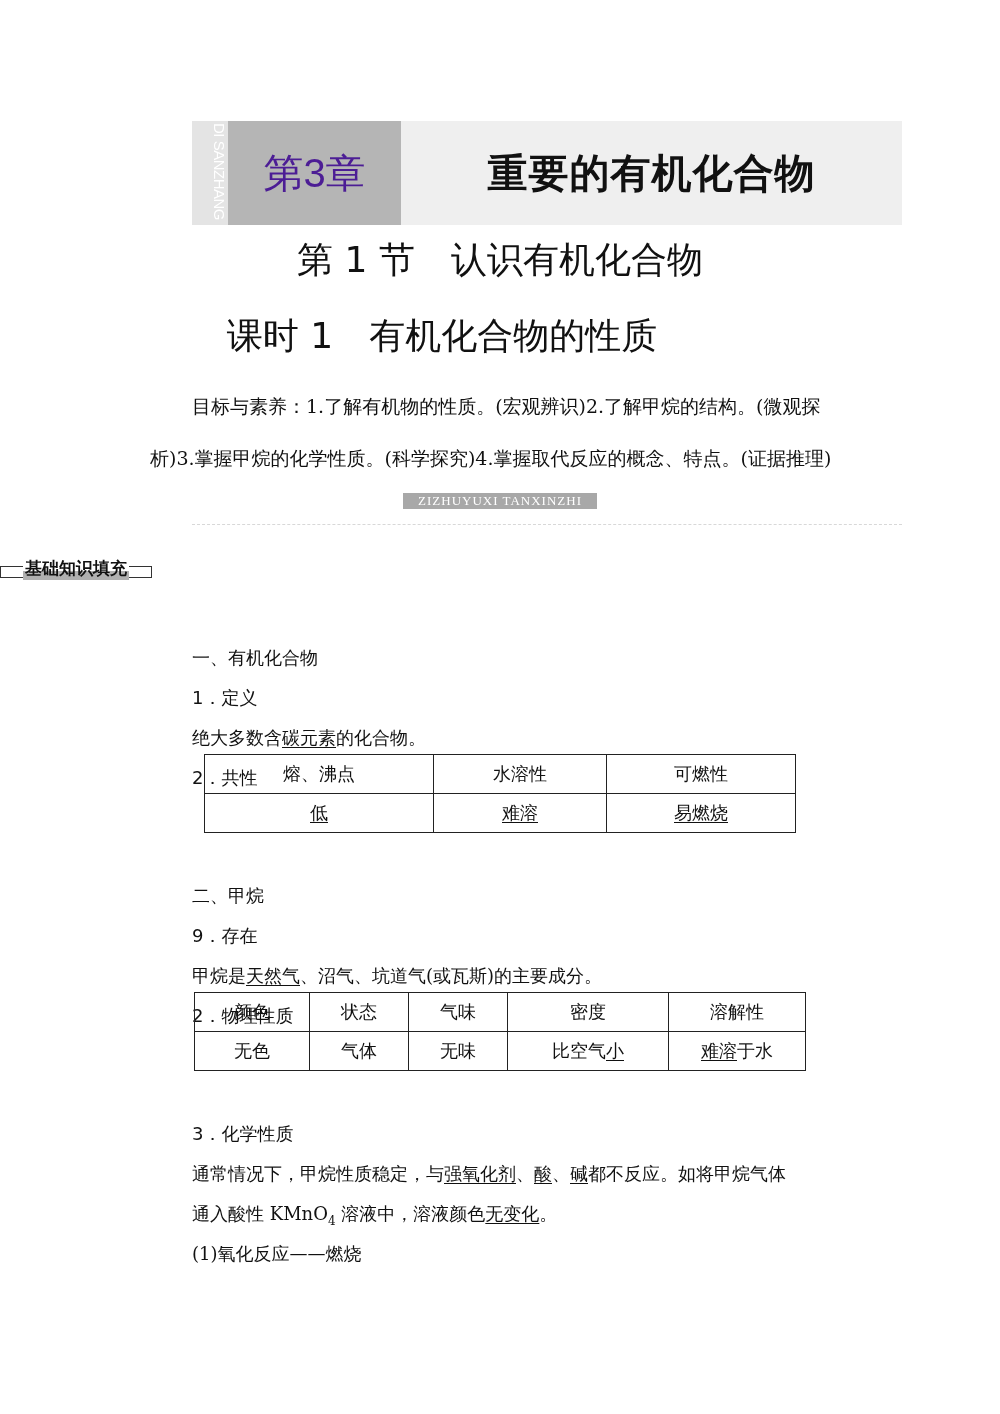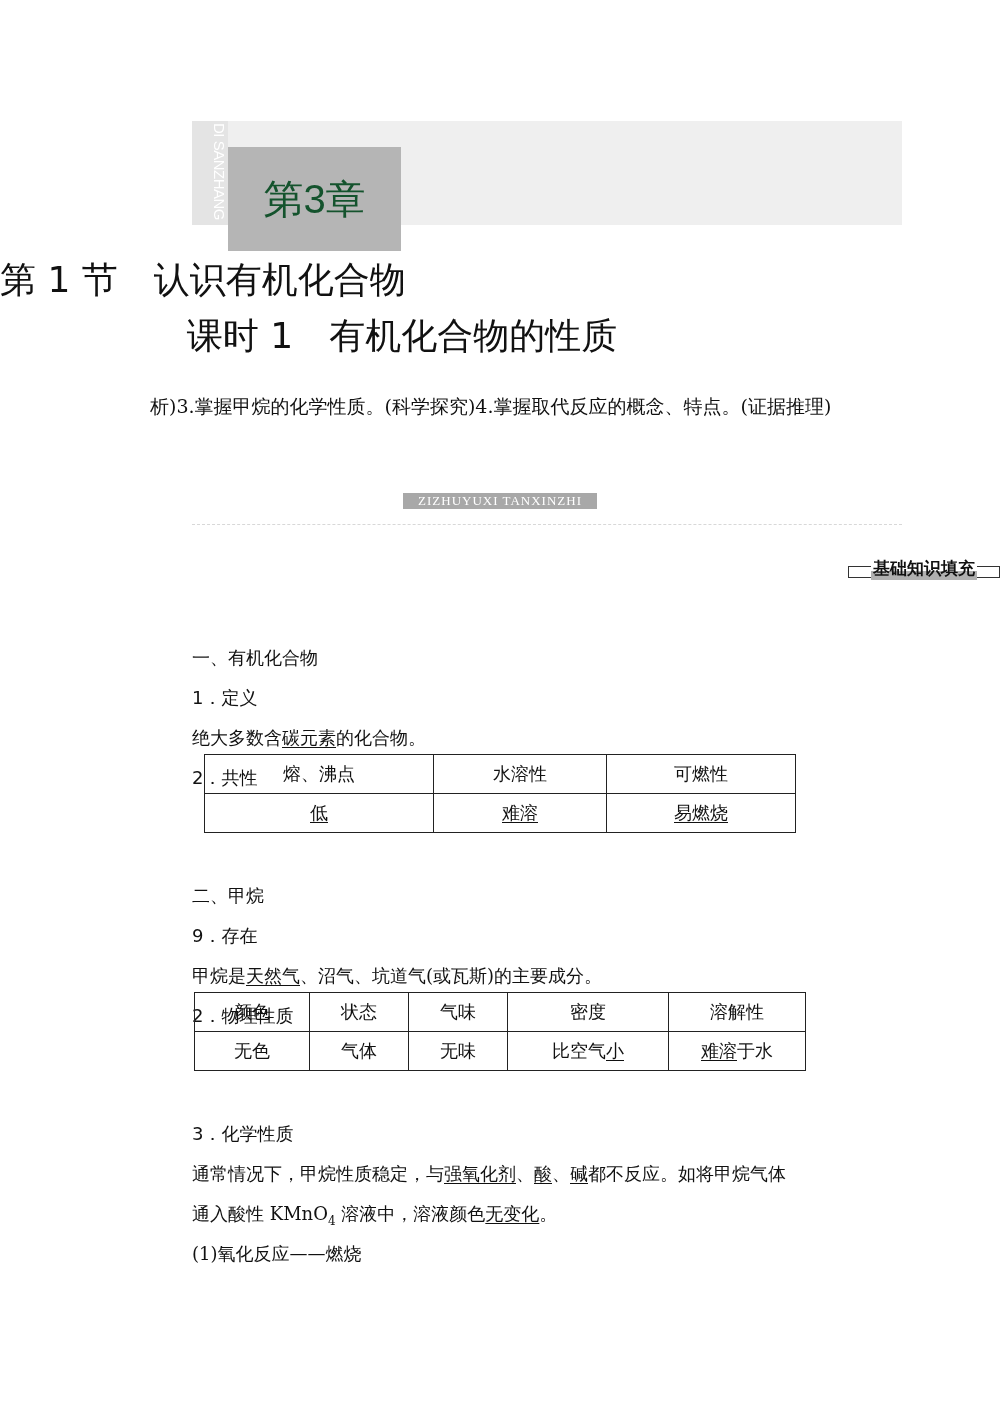--- a/index.html
+++ b/index.html
@@ -11,40 +11,40 @@
     .banner { position: absolute; left: 192px; top: 121px; width: 710px; height: 104px; background: #efefef; }
     .banner-side { position: absolute; left: 0; top: 0; width: 36px; height: 104px; background: #e4e4e4; }
     .banner-side-text {
       position: absolute; left: 36px; top: 2px; transform-origin: left top; transform: rotate(90deg);
       font-family: "Liberation Sans", sans-serif; font-size: 15px; color: #ffffff; white-space: nowrap;
       letter-spacing: -0.5px; width: 100px;
     }
     .banner-chapter {
       position: absolute; left: 36px; top: 0; width: 173px; height: 104px; background: #b5b5b5;
       display: flex; align-items: center; justify-content: center;
-      font-family: "Liberation Sans", sans-serif; font-size: 40px; color: #14532d; margin-top: 26px;
+      font-family: "Liberation Sans", sans-serif; font-size: 40px; color: #4c1d95;
     }
     .banner-title {
       position: absolute; left: 209px; top: 0; right: 0; height: 104px;
       display: flex; align-items: center; justify-content: center;
       font-family: "DejaVu Serif", serif; font-weight: bold; font-size: 40px; color: #111; letter-spacing: 1px;
     }
-    .section-title { position: absolute; left: 0; width: 1000px; top: 256px; font-family: "DejaVu Sans", sans-serif; font-size: 36px; color: #111; }
-    .lesson-title { position: absolute; left: 0; width: 804px; top: 312px; text-align: center; font-family: "DejaVu Sans", sans-serif; font-size: 36px; color: #111; }
+    .section-title { position: absolute; left: 0; width: 1000px; top: 236px; text-align: center; font-family: "DejaVu Sans", sans-serif; font-size: 36px; color: #111; }
+    .lesson-title { position: absolute; left: 0; width: 804px; top: 312px; text-align: center; font-family: "DejaVu Sans", sans-serif; font-size: 36px; color: #111; padding-left: 40px; }
     .goals { position: absolute; left: 150px; width: 705px; top: 380px; font-size: 19px; line-height: 52px; color: #111; }
     .goals p { margin: 0; }
     .goals .indent { padding-left: 42px; }
 
     .preview-head { position: absolute; left: 0; width: 1000px; top: 490px; text-align: center; }
     .preview-title { font-family: "DejaVu Sans", sans-serif; font-weight: bold; font-size: 22px; color: #111; letter-spacing: 1px; }
     .preview-title .arrow { display: inline-block; width: 14px; height: 14px; border-radius: 50%; background: #444; color: #fff; font-size: 10px; line-height: 14px; vertical-align: middle; margin: 0 4px; }
     .preview-sub { display: inline-block; margin-top: 2px; background: #a8a8a8; color: #fff; font-family: "Liberation Serif", serif; font-size: 13px; letter-spacing: 1px; padding: 0 6px; width: 182px; }
     .dashline { position: absolute; left: 192px; width: 710px; top: 524px; border-top: 1px dashed #d8d8d8; }
 
-    .fill-head { position: absolute; left: 0; width: 1000px; top: 557px; text-align: right; }
+    .fill-head { position: absolute; left: 0; width: 1000px; top: 557px; text-align: left; }
     .fill-head .box { display: inline-flex; align-items: center; }
     .fill-head .lb { display: inline-block; width: 22px; height: 10px; border: 1px solid #333; border-right: none; margin-top: 6px; }
     .fill-head .rb { display: inline-block; width: 22px; height: 10px; border: 1px solid #333; border-left: none; margin-top: 6px; }
     .fill-head .lbl { font-family: "DejaVu Sans", sans-serif; font-weight: bold; font-size: 17px; color: #111; background: linear-gradient(to bottom, transparent 60%, #b0b0b0 60%); padding: 0 2px; }
 
     .content { position: absolute; left: 192px; top: 590px; width: 660px; font-size: 18px; color: #111; }
     .line { position: absolute; left: 0; white-space: nowrap; margin-top: 48px; }
     .h-sans { font-family: "DejaVu Sans", sans-serif; }
     u { text-decoration: underline; text-underline-offset: 3px; }
 
@@ -52,26 +52,28 @@
     table.grid td { border: 1.5px solid #222; text-align: center; height: 38px; padding: 0; }
   </style>
 </head>
 <body>
 
 <div class="banner">
   <div class="banner-side">
     <div class="banner-side-text">DI SANZHANG</div>
   </div>
   <div class="banner-chapter">第3章</div>
+  <div class="banner-title">重要的有机化合物</div>
 </div>
 
 <div class="section-title">第 1 节　认识有机化合物</div>
 <div class="lesson-title">课时 1　有机化合物的性质</div>
 
 <div class="goals">
+  <p class="indent">目标与素养：1.了解有机物的性质。(宏观辨识)2.了解甲烷的结构。(微观探</p>
   <p>析)3.掌握甲烷的化学性质。(科学探究)4.掌握取代反应的概念、特点。(证据推理)</p>
 </div>
 
 <div class="preview-head">
   <div class="preview-sub">ZIZHUYUXI TANXINZHI</div>
 </div>
 <div class="dashline"></div>
 
 <div class="fill-head">
   <span class="box">

